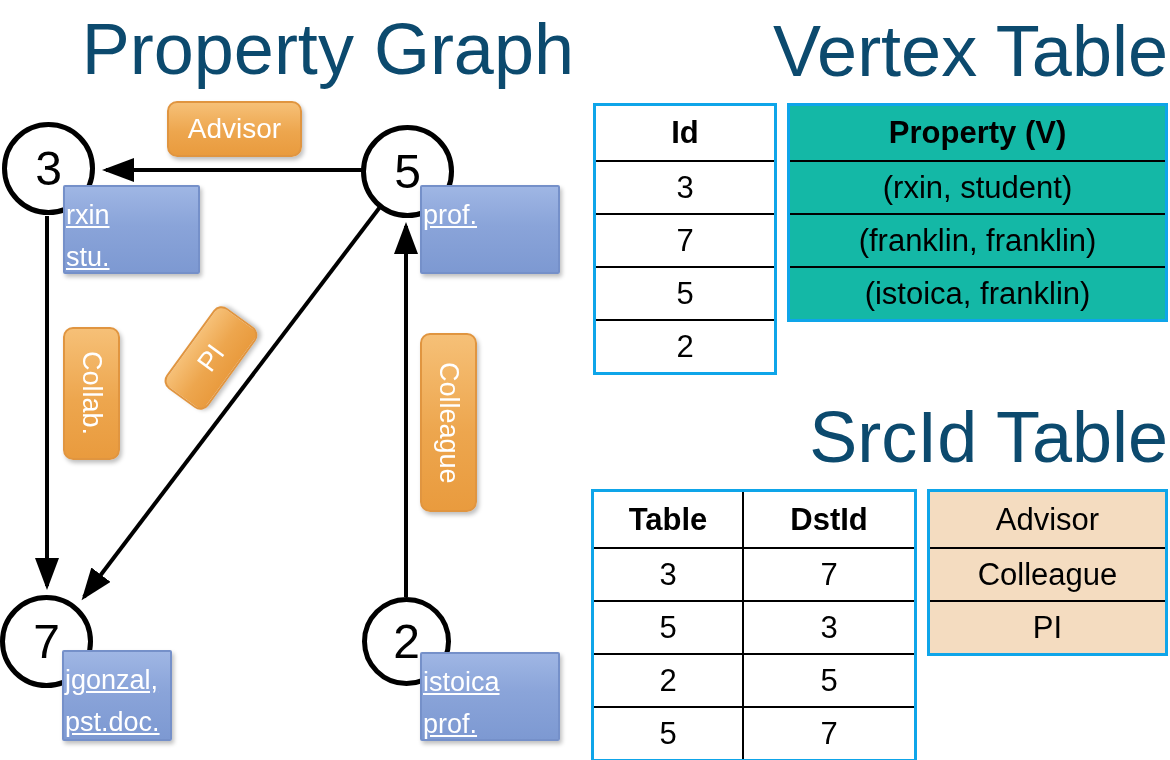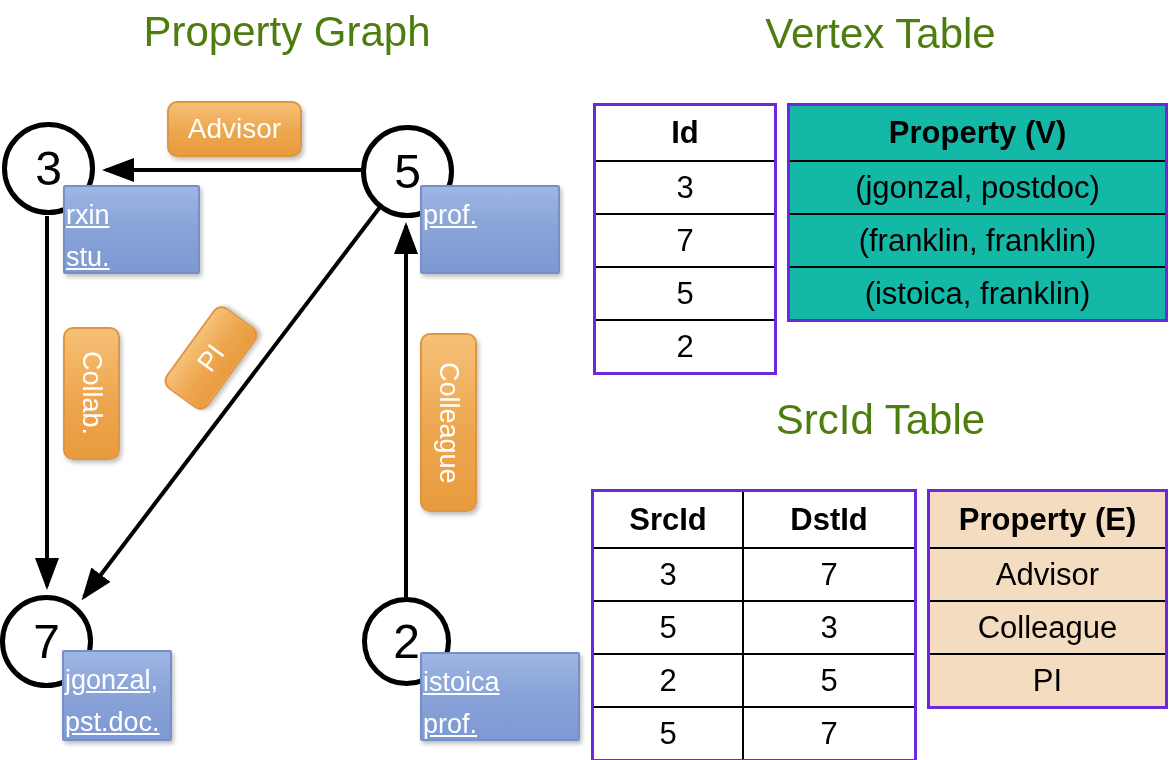--- a/index.html
+++ b/index.html
@@ -1,19 +1,19 @@
 <!DOCTYPE html>
 <html><head>
 <meta charset="utf-8">
 <style>
   html,body{margin:0;padding:0;background:#ffffff;}
   body{width:1170px;height:760px;position:relative;overflow:hidden;
        font-family:"Liberation Sans", sans-serif;color:#000;}
 
-  .title{position:absolute;text-align:center;font-size:42px;letter-spacing:0px;color:#4d7c0f;}
+  .title{position:absolute;text-align:right;font-size:72px;letter-spacing:0px;color:#0c4a6e;}
   #pg-title{left:0;top:8px;width:574px;}
   #vt-title{left:593px;top:10px;width:575px;}
   #et-title{left:593px;top:396px;width:575px;}
 
   
   #graph{position:absolute;left:0;top:0;width:585px;height:760px;}
   #edge-svg{position:absolute;left:0;top:0;}
 
   .node{position:absolute;box-sizing:border-box;background:#fff;border:5px solid #000;
         border-radius:50%;display:flex;align-items:center;justify-content:center;
@@ -24,35 +24,35 @@
   #node-2{left:362px;top:597px;width:89px;height:89px;}
 
   .bbox{position:absolute;box-sizing:border-box;z-index:3;
         background:linear-gradient(180deg,#9fb6e4 0%,#8aa4d9 45%,#7d99d2 100%);
         border:2px solid #7590c9;border-radius:2px;color:#fff;
         box-shadow:2px 3px 4px rgba(0,0,0,0.25);
         font-size:27px;line-height:1.55;padding:8px 0 0 1px;text-decoration:underline;}
   #prop-3{left:63px;top:185px;width:137px;height:89px;}
   #prop-5{left:420px;top:185px;width:140px;height:89px;}
   #prop-7{left:62px;top:650px;width:110px;height:91px;}
-  #prop-2{left:420px;top:652px;width:160px;height:89px;}
+  #prop-2{left:420px;top:652px;width:140px;height:89px;}
 
   .obox{position:absolute;box-sizing:border-box;z-index:4;
         background:linear-gradient(180deg,#f6c077 0%,#eda64e 55%,#e99b3e 100%);
         border:2px solid #e09540;border-radius:10px;color:#fff;
         box-shadow:2px 3px 4px rgba(0,0,0,0.25);
         display:flex;align-items:center;justify-content:center;font-size:28px;}
   #lbl-advisor{left:167px;top:101px;width:135px;height:56px;}
   #lbl-collab{left:63px;top:327px;width:57px;height:133px;font-size:27px;}
   #lbl-colleague{left:420px;top:333px;width:57px;height:179px;font-size:27px;}
   #lbl-pi{left:161px;top:332px;width:100px;height:52px;transform:rotate(-54deg);font-size:27px;}
   .vtext{writing-mode:vertical-rl;text-orientation:mixed;}
 
   
-  .subtbl{position:absolute;box-sizing:border-box;border:3px solid #6d28d9;background:#fff;}
+  .subtbl{position:absolute;box-sizing:border-box;border:3px solid #0ea5e9;background:#fff;}
   .row{box-sizing:border-box;border-top:2px solid #000;display:flex;align-items:center;
        justify-content:center;font-size:31px;}
   .row:first-child{border-top:none;}
   .hdr{font-weight:bold;}
   .cell-l{box-sizing:border-box;border-right:2px solid #000;height:100%;
           display:flex;align-items:center;justify-content:center;}
   .cell-r{box-sizing:border-box;height:100%;display:flex;align-items:center;justify-content:center;}
 
   
   #vt-id{left:593px;top:103px;width:184px;}
@@ -134,30 +134,30 @@
 <div class="subtbl" id="vt-id">
   <div class="row hdr">Id</div>
   <div class="row">3</div>
   <div class="row">7</div>
   <div class="row">5</div>
   <div class="row">2</div>
 </div>
 
 <div class="subtbl" id="vt-prop">
   <div class="row hdr">Property (V)</div>
-  <div class="row">(jgonzal, postdoc)</div>
+  <div class="row">(rxin, student)</div>
   <div class="row">(franklin, franklin)</div>
   <div class="row">(istoica, franklin)</div>
 </div>
 
 <div class="title" id="et-title">SrcId Table</div>
 
 <div class="subtbl" id="et-ids">
   <div class="row hdr">
-    <div class="cell-l">SrcId</div>
+    <div class="cell-l">Table</div>
     <div class="cell-r">DstId</div>
   </div>
   <div class="row">
     <div class="cell-l">3</div>
     <div class="cell-r">7</div>
   </div>
   <div class="row">
     <div class="cell-l">5</div>
     <div class="cell-r">3</div>
   </div>
@@ -165,17 +165,16 @@
     <div class="cell-l">2</div>
     <div class="cell-r">5</div>
   </div>
   <div class="row">
     <div class="cell-l">5</div>
     <div class="cell-r">7</div>
   </div>
 </div>
 
 <div class="subtbl" id="et-prop">
-  <div class="row hdr">Property (E)</div>
   <div class="row">Advisor</div>
   <div class="row">Colleague</div>
   <div class="row">PI</div>
 </div>
 
 </body></html>

